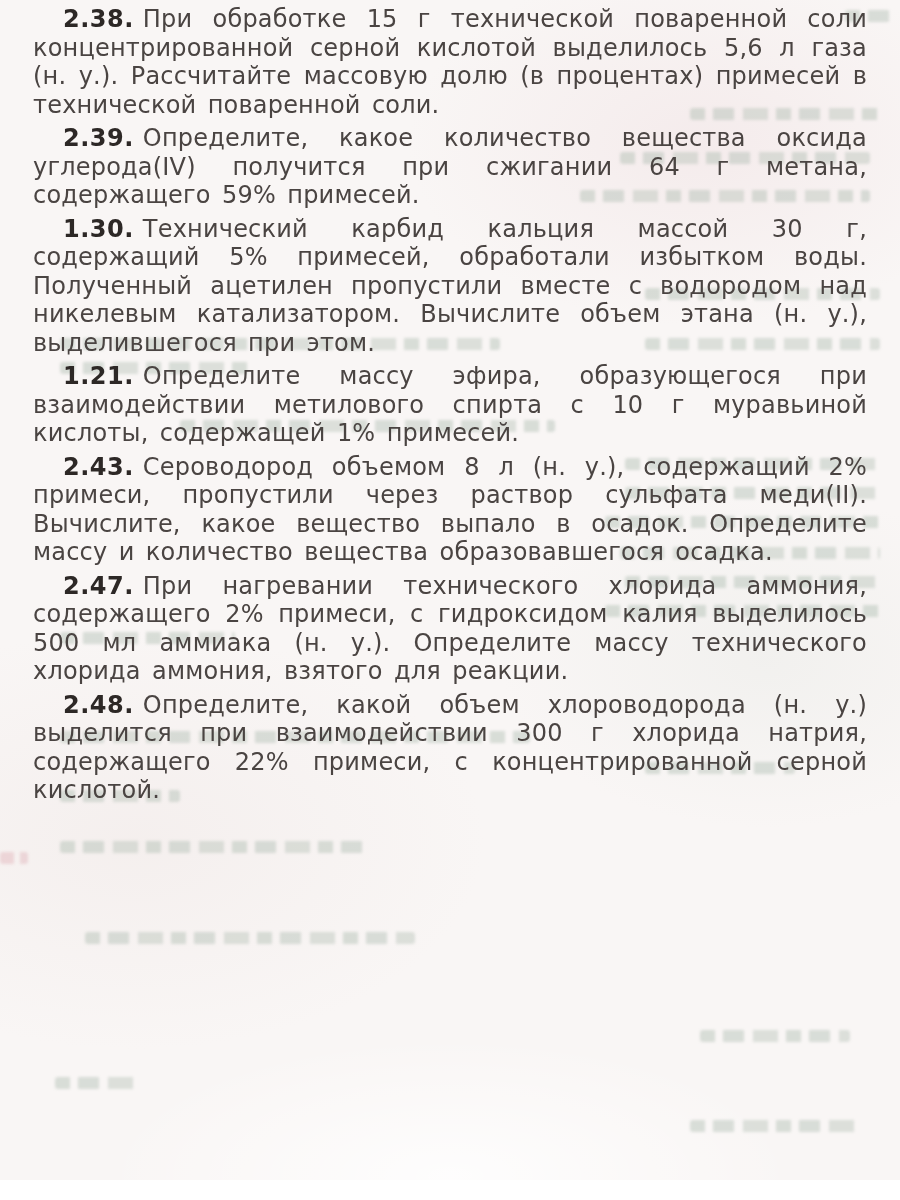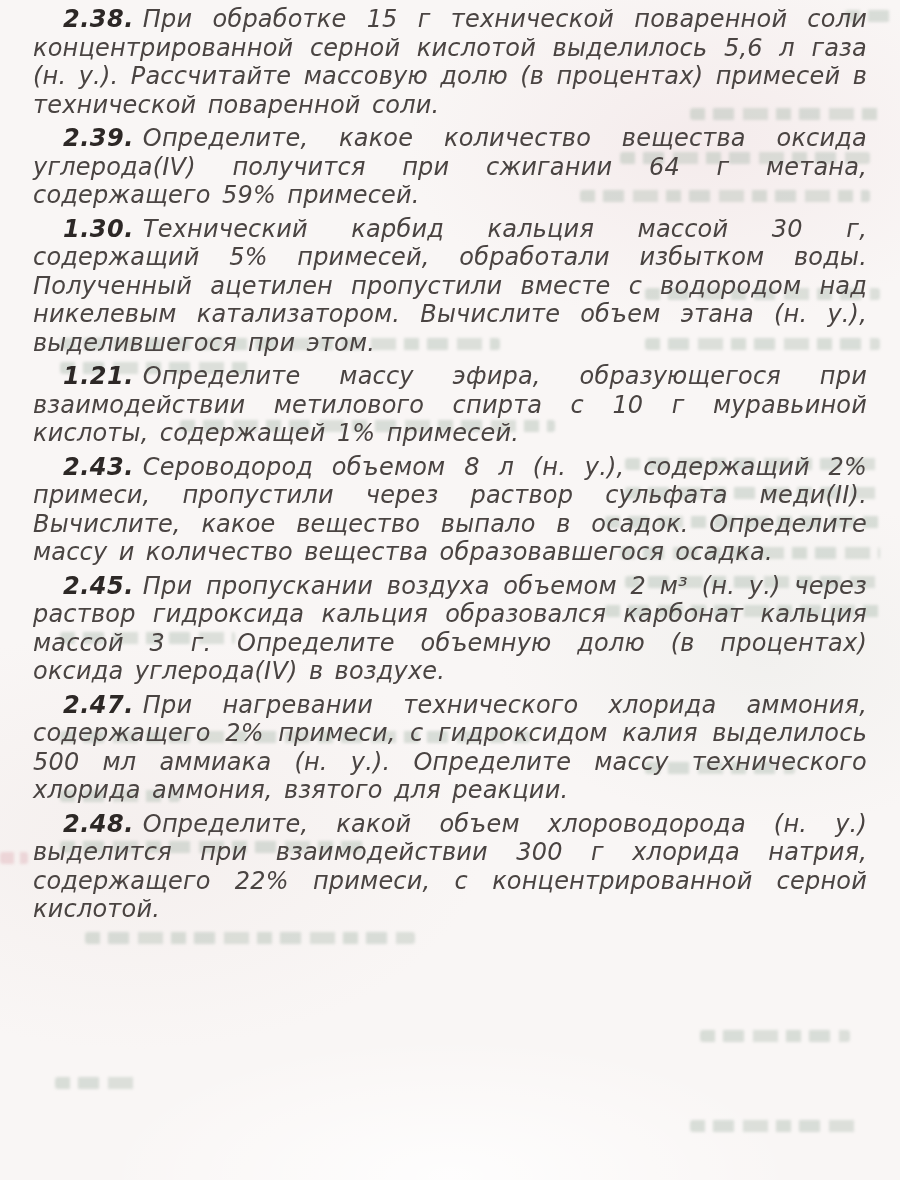--- a/index.html
+++ b/index.html
@@ -7,21 +7,20 @@
     padding: 0;
     background: #ffffff;
   }
   .page {
     position: relative;
     width: 900px;
     height: 1200px;
     overflow: hidden;
     background: #f9f6f5;
     font-family: "DejaVu Sans", "Liberation Sans", sans-serif;
-    font-style: italic;
   }
   
   .page::before {
     content: "";
     position: absolute;
     inset: 0;
     background:
       radial-gradient(420px 260px at 78% 12%, rgba(236,215,218,0.35), rgba(236,215,218,0) 70%),
       radial-gradient(500px 300px at 15% 70%, rgba(234,223,221,0.30), rgba(234,223,221,0) 70%),
       radial-gradient(380px 240px at 85% 55%, rgba(224,228,223,0.30), rgba(224,228,223,0) 70%),
@@ -115,21 +114,20 @@
     <p class="problem"><b class="num">2.39.</b><span>Определите, какое количество вещества оксида углерода(IV) получится при сжигании 64 г метана, содержащего 59% примесей.</span></p>
 
     <p class="problem"><b class="num">1.30.</b><span>Технический карбид кальция массой 30 г, содержащий 5% примесей, обработали избытком воды. Полученный ацетилен пропустили вместе с водородом над никелевым катализатором. Вычислите объем этана (н. у.), выделившегося при этом.</span></p>
 
 
     <p class="problem"><b class="num">1.21.</b><span>Определите массу эфира, образующегося при взаимодействии метилового спирта с 10 г муравьиной кислоты, содержащей 1% примесей.</span></p>
 
     <p class="problem"><b class="num">2.43.</b><span>Сероводород объемом 8 л (н. у.), содержащий 2% примеси, пропустили через раствор сульфата меди(II). Вычислите, какое вещество выпало в осадок. Определите массу и количество вещества образовавшегося осадка.</span></p>
 
 
-    <p class="problem"><b class="num">2.45.</b><span>При пропускании воздуха объемом 2 м³ (н. у.) через раствор гидроксида кальция образовался карбонат кальция массой 3 г. Определите объемную долю (в процентах) оксида углерода(IV) в воздухе.</span></p>
 
 
     <p class="problem"><b class="num">2.47.</b><span>При нагревании технического хлорида аммония, содержащего 2% примеси, с гидроксидом калия выделилось 500 мл аммиака (н. у.). Определите массу технического хлорида аммония, взятого для реакции.</span></p>
 
     <p class="problem"><b class="num">2.48.</b><span>Определите, какой объем хлороводорода (н. у.) выделится при взаимодействии 300 г хлорида натрия, содержащего 22% примеси, с концентрированной серной кислотой.</span></p>
   </div>
 
   <div class="bottom-strip"></div>
 </div>
 

